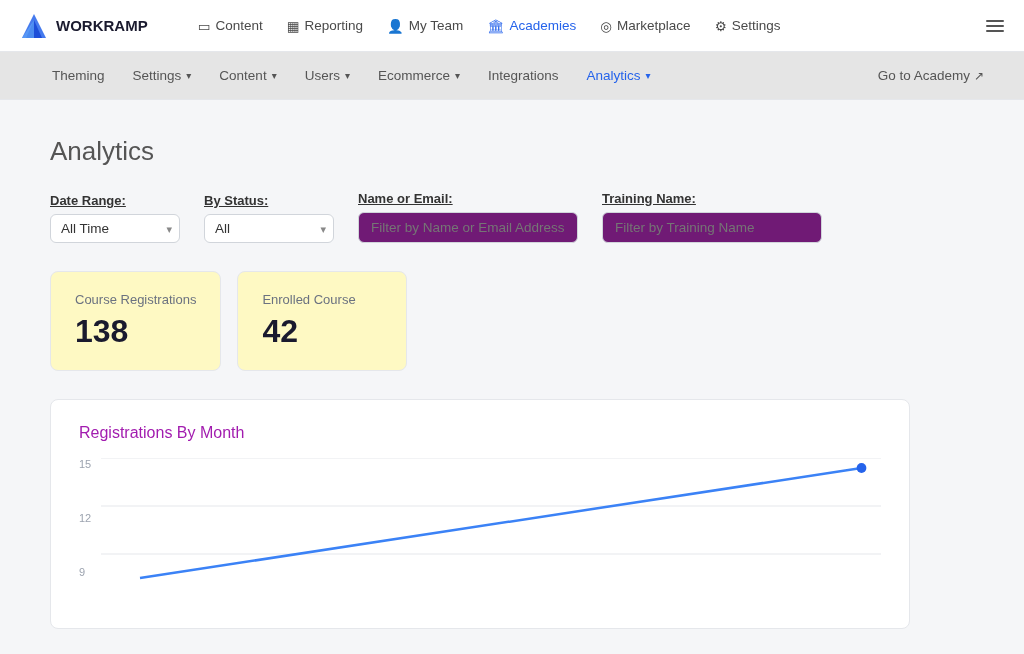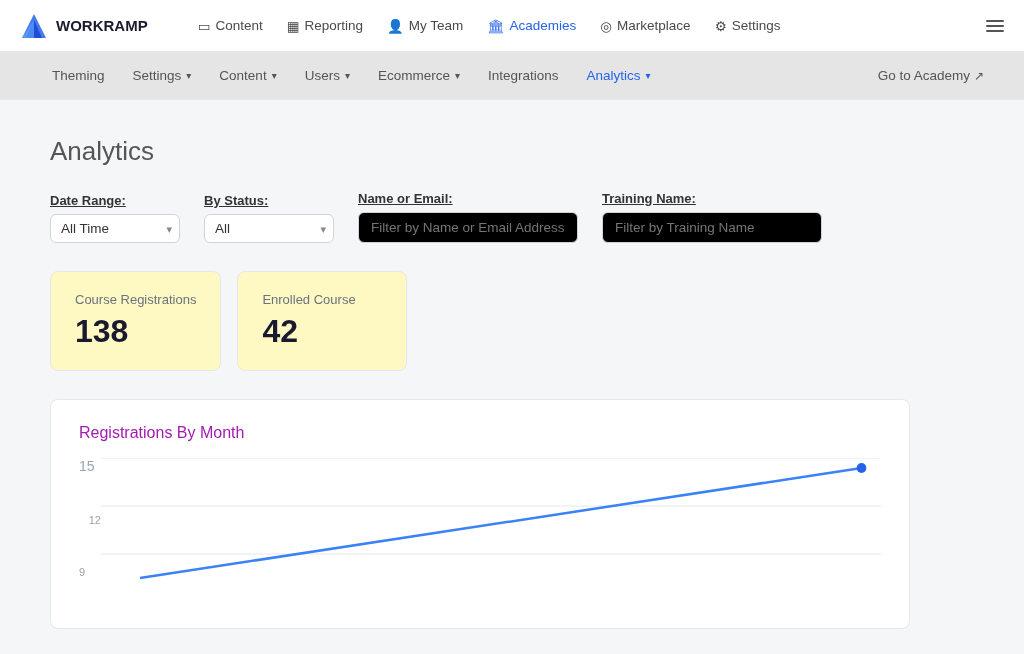--- a/index.html
+++ b/index.html
@@ -142,21 +142,21 @@
       font-size: 11px;
       color: #888;
       pointer-events: none;
     }
     .filter-input {
       border: 1px solid #d1d5db;
       border-radius: 6px;
       padding: 7px 12px;
       font-size: 13.5px;
       color: #999;
-      background: #000000;
+      background: #701a75;
       min-width: 220px;
       outline: none;
     }
 
     
     .stats-row {
       display: flex;
       gap: 16px;
       margin-bottom: 28px;
     }
@@ -340,22 +340,22 @@
       <div class="stat-value">42</div>
     </div>
   </div>
 
   <div class="chart-card">
     <div class="chart-title">Registrations By Month</div>
     <div class="chart-area">
       <div style="display:flex; flex-direction:row; align-items:flex-start; height:140px;">
 
         <div style="display:flex; flex-direction:column; justify-content:space-between; height:120px; width:22px; padding-top:0;">
-          <span style="font-size:14px; color:#9ca3af;">15</span>
-          <span style="font-size:11px; color:#9ca3af;text-align:right;">12</span>
+          <span style="font-size:11px; color:#9ca3af;">15</span>
+          <span style="font-size:11px; color:#9ca3af;">12</span>
           <span style="font-size:11px; color:#9ca3af;">9</span>
         </div>
 
         <div style="flex:1; position:relative;">
           <svg width="100%" height="130" viewBox="0 0 800 130" preserveAspectRatio="none">
 
             <line x1="0" y1="0" x2="800" y2="0" stroke="#e5e7eb" stroke-width="1"></line>
             <line x1="0" y1="48" x2="800" y2="48" stroke="#e5e7eb" stroke-width="1"></line>
             <line x1="0" y1="96" x2="800" y2="96" stroke="#e5e7eb" stroke-width="1"></line>
 

